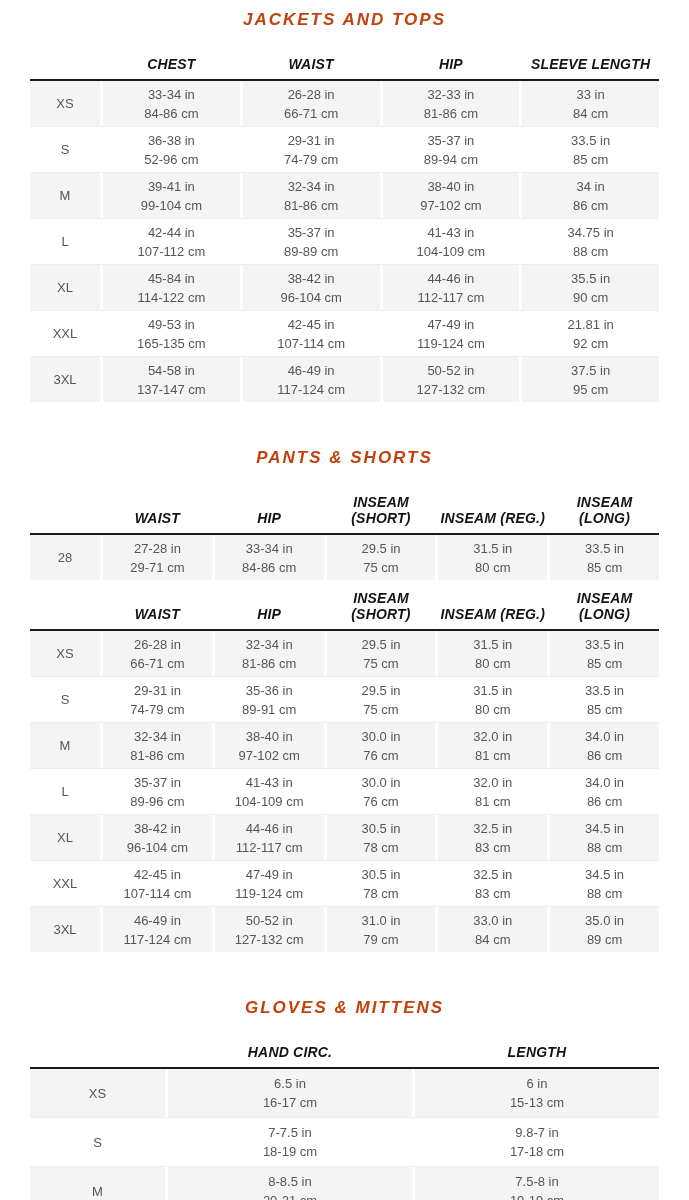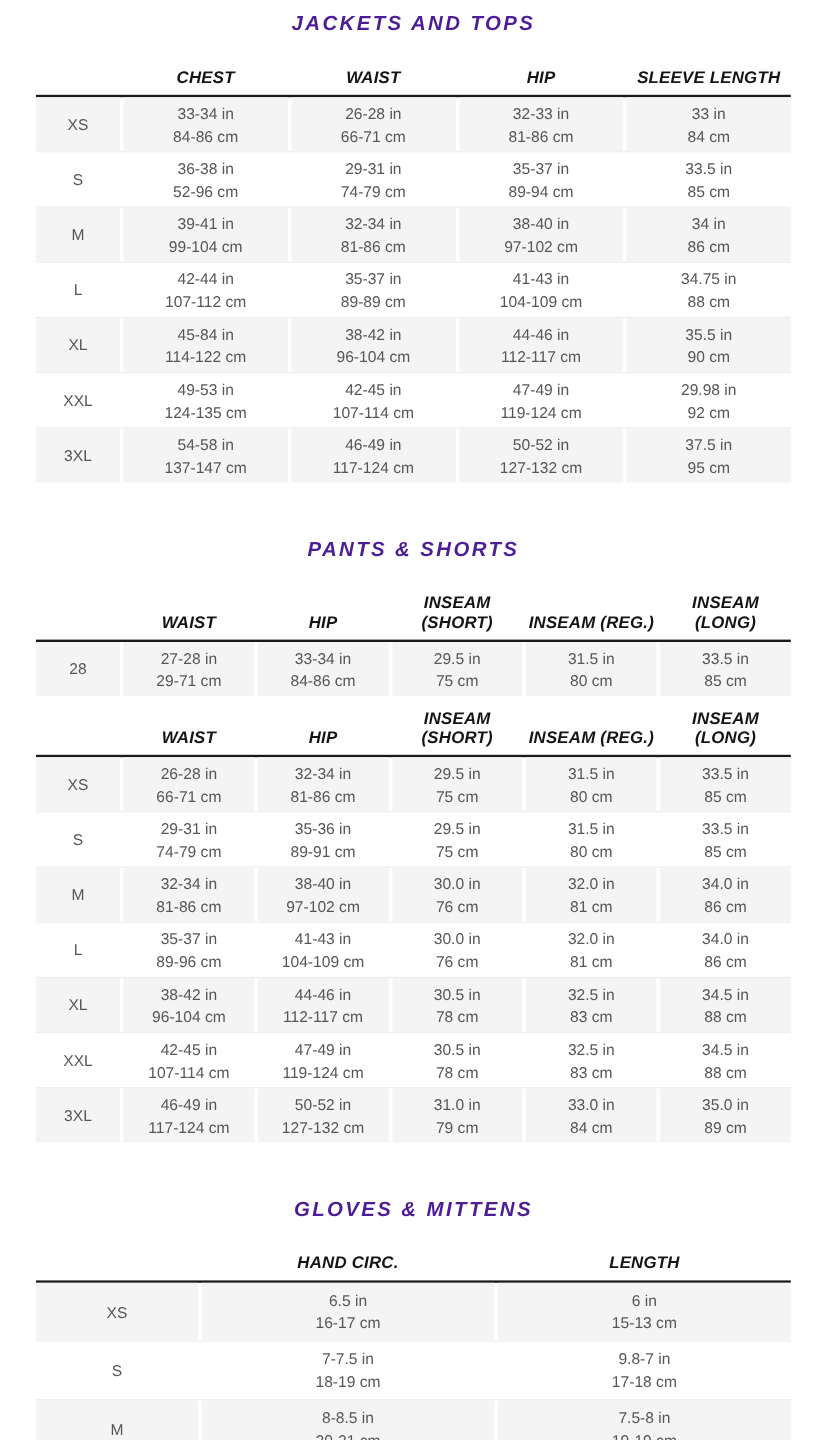--- a/index.html
+++ b/index.html
@@ -22,21 +22,21 @@
     padding: 0 30px;
     margin-bottom: 46px;
   }
   .table-title {
     margin: 0 0 16px 0;
     text-align: center;
     font-weight: bold;
     font-style: italic;
     font-size: 17px;
     letter-spacing: 2px;
-    color: #4c1d95;
+    color: #c2410c;
     text-transform: uppercase;
   }
   .row {
     display: flex;
     gap: 3px;
   }
   .header-row {
     align-items: flex-end;
     padding: 10px 0 7px 0;
     border-bottom: 2px solid #1a1a1a;
@@ -190,32 +190,32 @@
             </div>
             <div class="cell data-cell">
               <div class="line">35.5 in</div>
               <div class="line">90 cm</div>
             </div>
           </div>
           <div class="row data-row">
             <div class="cell size-cell">XXL</div>
             <div class="cell data-cell">
               <div class="line">49-53 in</div>
-              <div class="line">124-135 cm</div>
+              <div class="line">165-135 cm</div>
             </div>
             <div class="cell data-cell">
               <div class="line">42-45 in</div>
               <div class="line">107-114 cm</div>
             </div>
             <div class="cell data-cell">
               <div class="line">47-49 in</div>
               <div class="line">119-124 cm</div>
             </div>
             <div class="cell data-cell">
-              <div class="line">29.98 in</div>
+              <div class="line">21.81 in</div>
               <div class="line">92 cm</div>
             </div>
           </div>
           <div class="row data-row stripe">
             <div class="cell size-cell">3XL</div>
             <div class="cell data-cell">
               <div class="line">54-58 in</div>
               <div class="line">137-147 cm</div>
             </div>
             <div class="cell data-cell">

